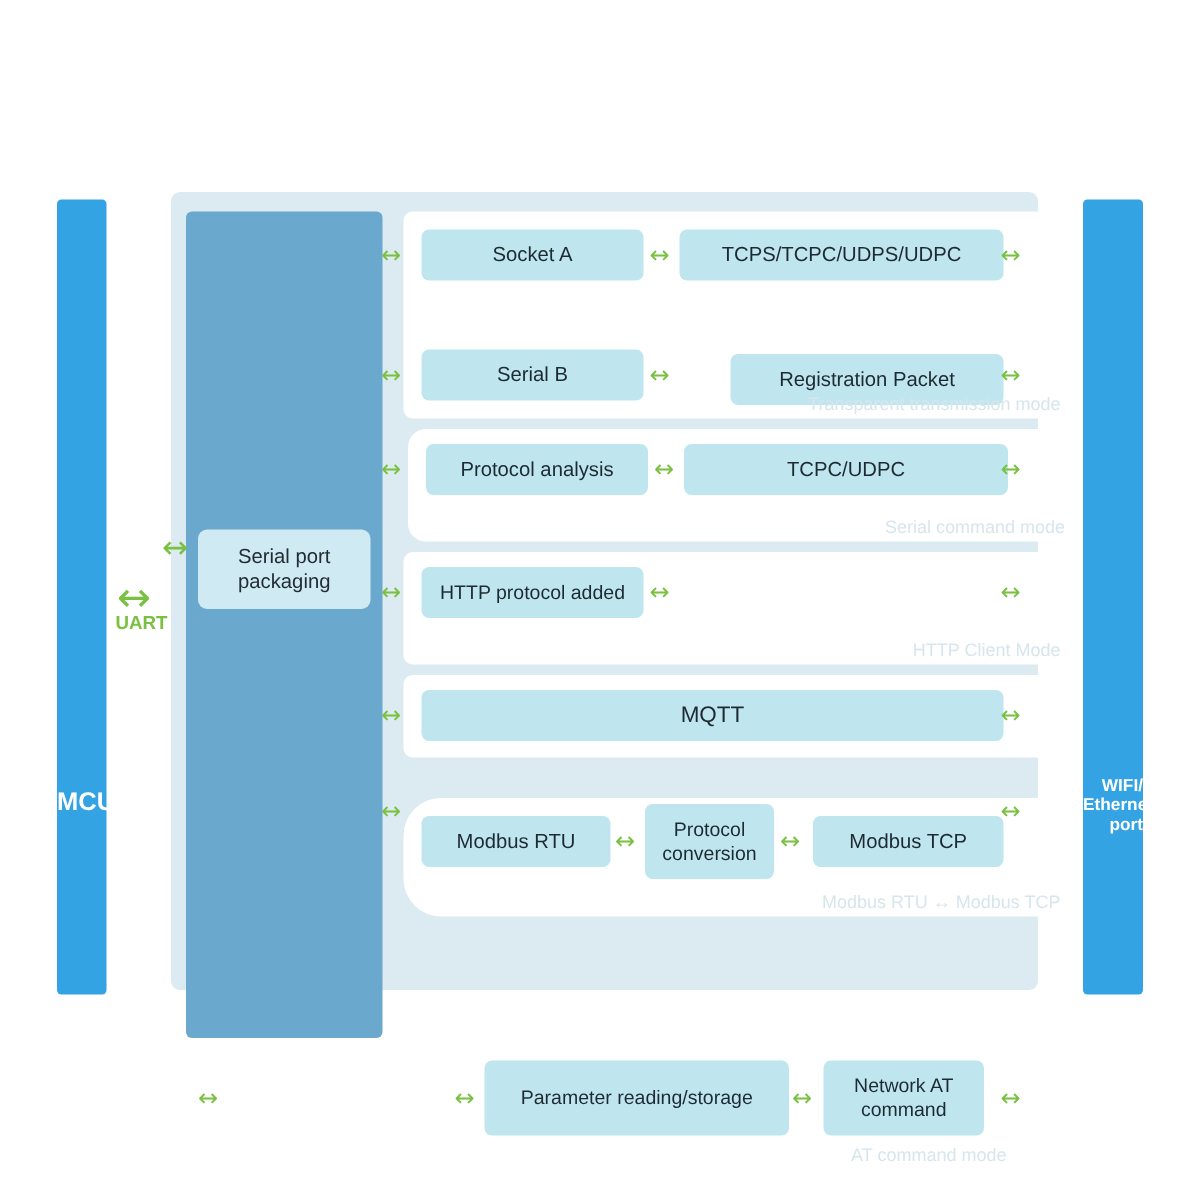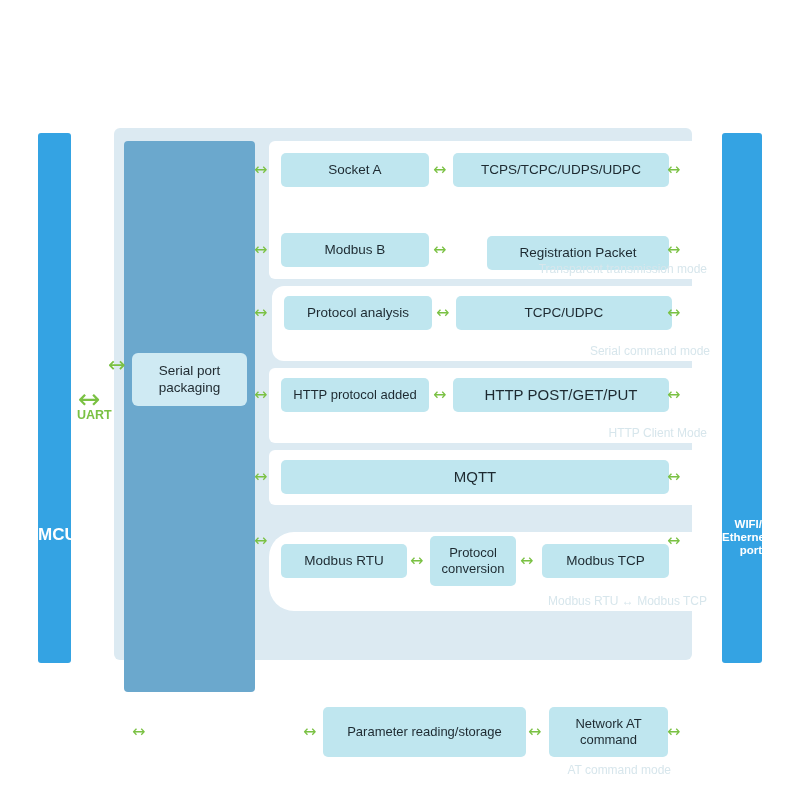--- a/index.html
+++ b/index.html
@@ -104,42 +104,41 @@
           <span>packaging</span>
         </span>
       </div>
     </div>
     <div class="arrow mid" style="position:absolute;left:-6px;top:227px;">↔</div>
 
     <div class="panel" style="position:absolute;left:155px;top:13px;width:412px;height:138px;">
       <div class="blk" style="position:absolute;left:12px;top:12px;width:148px;height:34px;">Socket A</div>
       <div class="blk" style="position:absolute;left:184px;top:12px;width:216px;height:34px;">TCPS/TCPC/UDPS/UDPC</div>
       <div class="blk" style="position:absolute;left:218px;top:52px;width:182px;height:34px;margin-top:43px;">Registration Packet</div>
-      <div class="blk" style="position:absolute;left:12px;top:92px;width:148px;height:34px;">Modbus B</div>
+      <div class="blk" style="position:absolute;left:12px;top:92px;width:148px;height:34px;">Serial B</div>
       <div class="caption">Transparent transmission mode</div>
       <div class="arrow" style="left:164px;top:21px;">↔</div>
       <div class="arrow" style="left:164px;top:101px;">↔</div>
     </div>
     <div class="arrow" style="position:absolute;left:140px;top:34px;">↔</div>
     <div class="arrow" style="position:absolute;left:140px;top:114px;">↔</div>
     <div class="arrow" style="position:absolute;left:553px;top:34px;">↔</div>
     <div class="arrow" style="position:absolute;left:553px;top:114px;">↔</div>
 
     <div class="panel" style="position:absolute;left:158px;top:158px;width:412px;height:75px;border-radius:12px;">
       <div class="blk" style="position:absolute;left:12px;top:10px;width:148px;height:34px;">Protocol analysis</div>
       <div class="blk" style="position:absolute;left:184px;top:10px;width:216px;height:34px;">TCPC/UDPC</div>
       <div class="caption">Serial command mode</div>
       <div class="arrow" style="left:164px;top:19px;">↔</div>
     </div>
     <div class="arrow" style="position:absolute;left:140px;top:177px;">↔</div>
     <div class="arrow" style="position:absolute;left:553px;top:177px;">↔</div>
 
     <div class="panel" style="position:absolute;left:155px;top:240px;width:412px;height:75px;">
       <div class="blk" style="position:absolute;left:12px;top:10px;width:148px;height:34px;font-size:13px;">HTTP protocol added</div>
-      <div class="blk" style="position:absolute;left:184px;top:10px;width:216px;height:34px;font-size:15px;">HTTP POST/GET/PUT</div>
       <div class="caption">HTTP Client Mode</div>
       <div class="arrow" style="left:164px;top:19px;">↔</div>
     </div>
     <div class="arrow" style="position:absolute;left:140px;top:259px;">↔</div>
     <div class="arrow" style="position:absolute;left:553px;top:259px;">↔</div>
 
     <div class="panel" style="position:absolute;left:155px;top:322px;width:412px;height:55px;">
       <div class="blk" style="position:absolute;left:12px;top:10px;width:388px;height:34px;font-size:15px;">MQTT</div>
     </div>
     <div class="arrow" style="position:absolute;left:140px;top:341px;">↔</div>
@@ -156,21 +155,21 @@
       <div class="blk" style="position:absolute;left:273px;top:12px;width:127px;height:34px;">Modbus TCP</div>
       <div class="caption">Modbus RTU ↔ Modbus TCP</div>
       <div class="arrow" style="left:141px;top:21px;">↔</div>
       <div class="arrow" style="left:251px;top:21px;">↔</div>
     </div>
     <div class="arrow" style="position:absolute;left:140px;top:405px;">↔</div>
     <div class="arrow" style="position:absolute;left:553px;top:405px;">↔</div>
 
     <div id="at-panel">
       <div class="blk" style="position:absolute;left:199px;top:8px;width:203px;height:50px;font-size:13px;">Parameter reading/storage</div>
-      <div class="blk" style="position:absolute;left:425px;top:8px;width:119px;height:50px;font-size:13px;">
+      <div class="blk" style="position:absolute;left:425px;top:8px;width:107px;height:50px;font-size:13px;">
         <span>
           <span>Network AT</span><br>
           <span>command</span>
         </span>
       </div>
       <div class="caption">AT command mode</div>
       <div class="arrow" style="left:8px;top:25px;">↔</div>
       <div class="arrow" style="left:179px;top:25px;">↔</div>
       <div class="arrow" style="left:404px;top:25px;">↔</div>
     </div>

